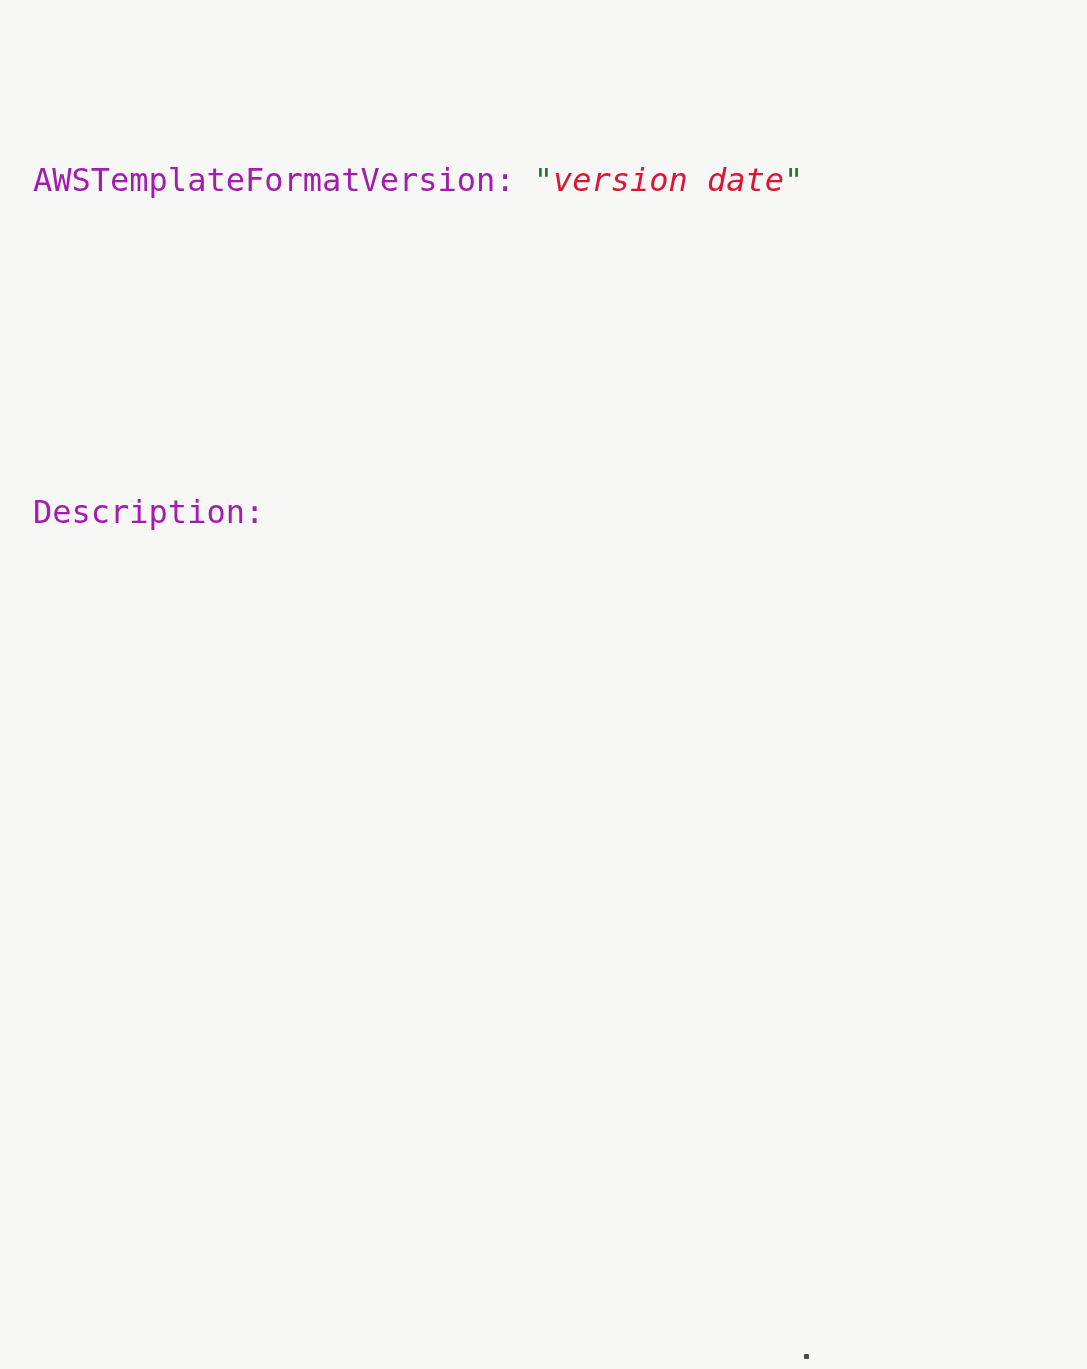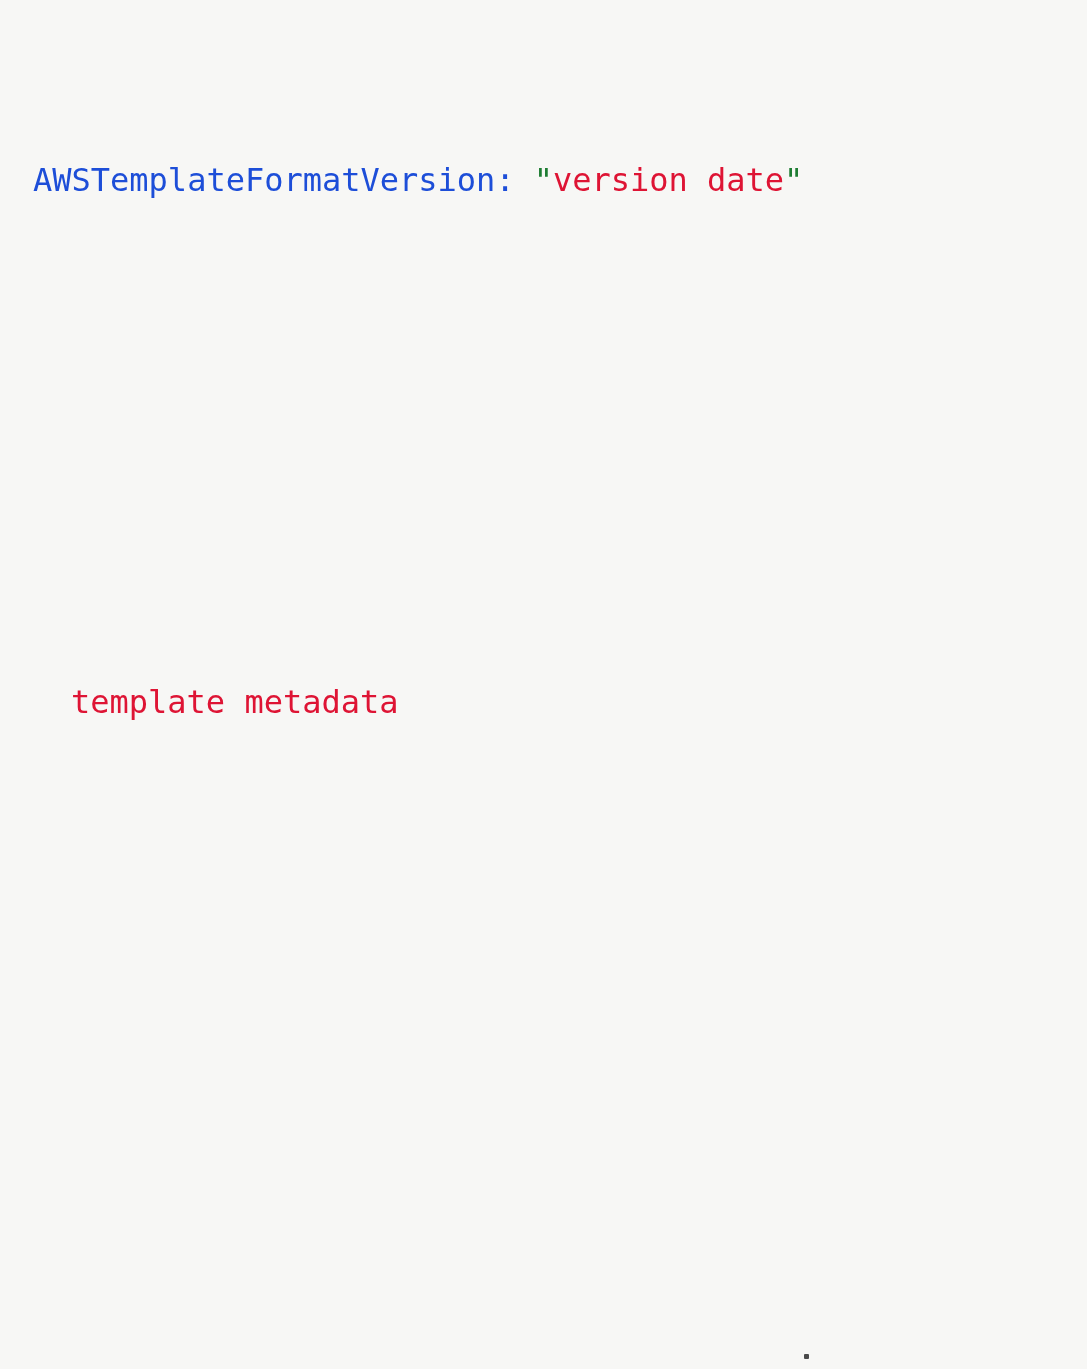--- a/index.html
+++ b/index.html
@@ -22,22 +22,22 @@
     box-sizing: border-box;
     padding: 14px 0 0 33px;
     font-family: "DejaVu Sans Mono", "Liberation Mono", monospace;
     font-size: 32px;
     line-height: 47.5px;
     white-space: pre;
   }
   .line { height: 47.5px; }
   .blank-line { height: 47.5px; }
   .value-line { padding-left: 38px; }
-  .key { color: #1d4ed8; }
-  .value { color: #de1434; }
+  .key { color: #a21caf; }
+  .value { color: #de1434; font-style: italic; }
   .quote { color: #1e7d32; }
   .quote.open { margin-left: 19px; }
   .stray-dot {
     position: absolute;
     left: 804px;
     top: 1354px;
     width: 5px;
     height: 5px;
     background: #4a4a4a;
     border-radius: 1px;
@@ -45,23 +45,23 @@
 </style>
 </head>
 <body>
 
 <div class="page">
   <div class="code">
 
     <div class="line"><span class="key">AWSTemplateFormatVersion:</span><span class="quote open">"</span><span class="value">version date</span><span class="quote">"</span></div>
     <div class="blank-line"></div>
 
+    <div class="line"><span class="key">Description:</span></div>
     <div class="blank-line"></div>
 
-    <div class="line value-line"><span class="value">template metadata</span></div>
     <div class="blank-line"></div>
 
     
     
     
 
     
     
     
 

